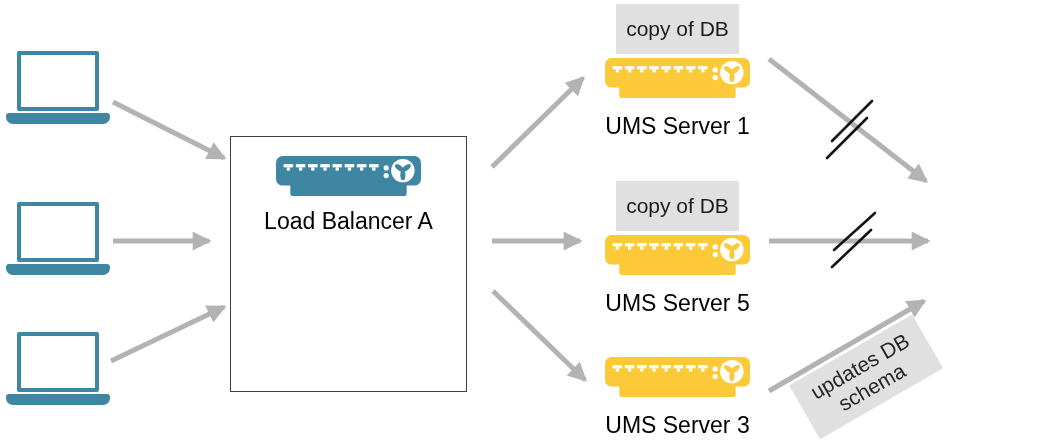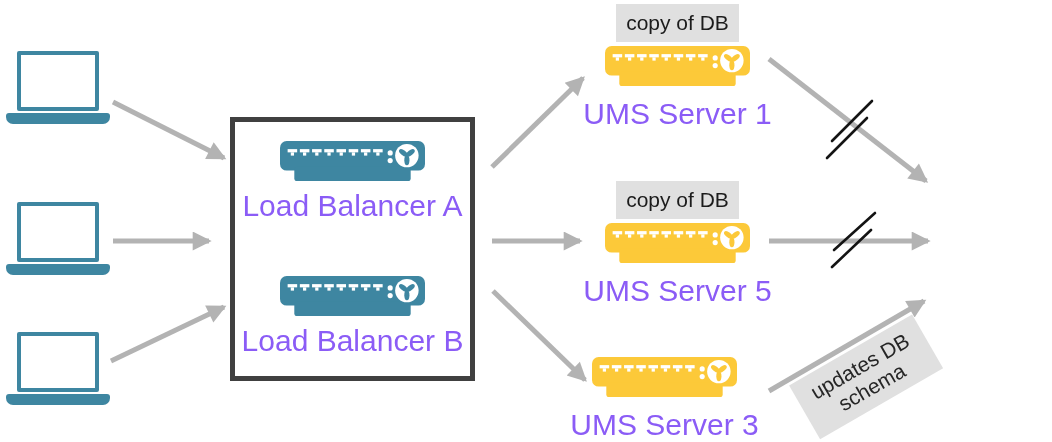--- a/index.html
+++ b/index.html
@@ -15,39 +15,39 @@
     width:74px;height:52px;margin:0 auto;background:#fff;
     border:4px solid #3e86a1;border-radius:2px;
   }
   .laptop .base{
     width:104px;height:11px;background:#3e86a1;margin-top:2px;
     border-radius:3px 3px 7px 7px;
   }
 
   
   .lb-box{
-    position:absolute;left:230px;top:117px;width:235px;height:254px;
-    border:5px solid #404040;background:#fff;
+    position:absolute;left:230px;top:136px;width:235px;height:254px;
+    border:1px solid #404040;background:#fff;
   }
   .lbnode{position:absolute;left:0;width:235px;display:flex;flex-direction:column;align-items:center;}
 
   .server{display:block;}
   .server.teal{color:#3e86a1;}
   .server.yellow{color:#fcc939;}
 
   .nlabel{
-    color:#8b5cf6;font-size:30px;line-height:26px;margin-top:10px;
+    color:#000000;font-size:23px;line-height:26px;margin-top:10px;
     white-space:nowrap;text-align:center;
   }
 
   
   .ums-node{position:absolute;width:145px;display:flex;flex-direction:column;align-items:center;}
   .badge{
     background:#e0e0e0;color:#1c1c1c;font-size:21px;line-height:24px;
-    padding:7px 10px;margin-bottom:4px;white-space:nowrap;
+    padding:13px 10px;margin-bottom:4px;white-space:nowrap;
   }
 
   
   .db-wrap{position:absolute;left:944px;top:174px;}
 
   
   .annot{
     position:absolute;left:866px;top:377px;
     transform:translate(-50%,-50%) rotate(-30deg);
     background:#e0e0e0;color:#262626;font-size:21px;line-height:24px;
@@ -129,45 +129,39 @@
     <div class="base"></div>
   </div>
 
   <div class="lb-box">
     <div class="lbnode" style="top:19px">
       <svg class="server teal" width="145" height="42" viewBox="0 0 152 44">
           <use href="#srv"></use>
         </svg>
       <div class="nlabel">Load Balancer A</div>
     </div>
-    <div class="lbnode" style="top:154px">
-      <svg class="server teal" width="145" height="42" viewBox="0 0 152 44">
-          <use href="#srv"></use>
-        </svg>
-      <div class="nlabel">Load Balancer B</div>
-    </div>
   </div>
 
   <div class="ums-node" style="left:605px;top:4px">
     <div class="badge">copy of DB</div>
     <svg class="server yellow" width="145" height="42" viewBox="0 0 152 44">
         <use href="#srv"></use>
       </svg>
     <div class="nlabel" style="margin-top:13px">UMS Server 1</div>
   </div>
 
   <div class="ums-node" style="left:605px;top:181px">
     <div class="badge">copy of DB</div>
     <svg class="server yellow" width="145" height="42" viewBox="0 0 152 44">
         <use href="#srv"></use>
       </svg>
     <div class="nlabel" style="margin-top:13px">UMS Server 5</div>
   </div>
 
-  <div class="ums-node" style="left:592px;top:357px">
+  <div class="ums-node" style="left:605px;top:357px">
     <svg class="server yellow" width="145" height="42" viewBox="0 0 152 44">
         <use href="#srv"></use>
       </svg>
     <div class="nlabel" style="margin-top:13px">UMS Server 3</div>
   </div>
 
 
   <div class="annot">
     <div>updates DB</div>
     <div>schema</div>

